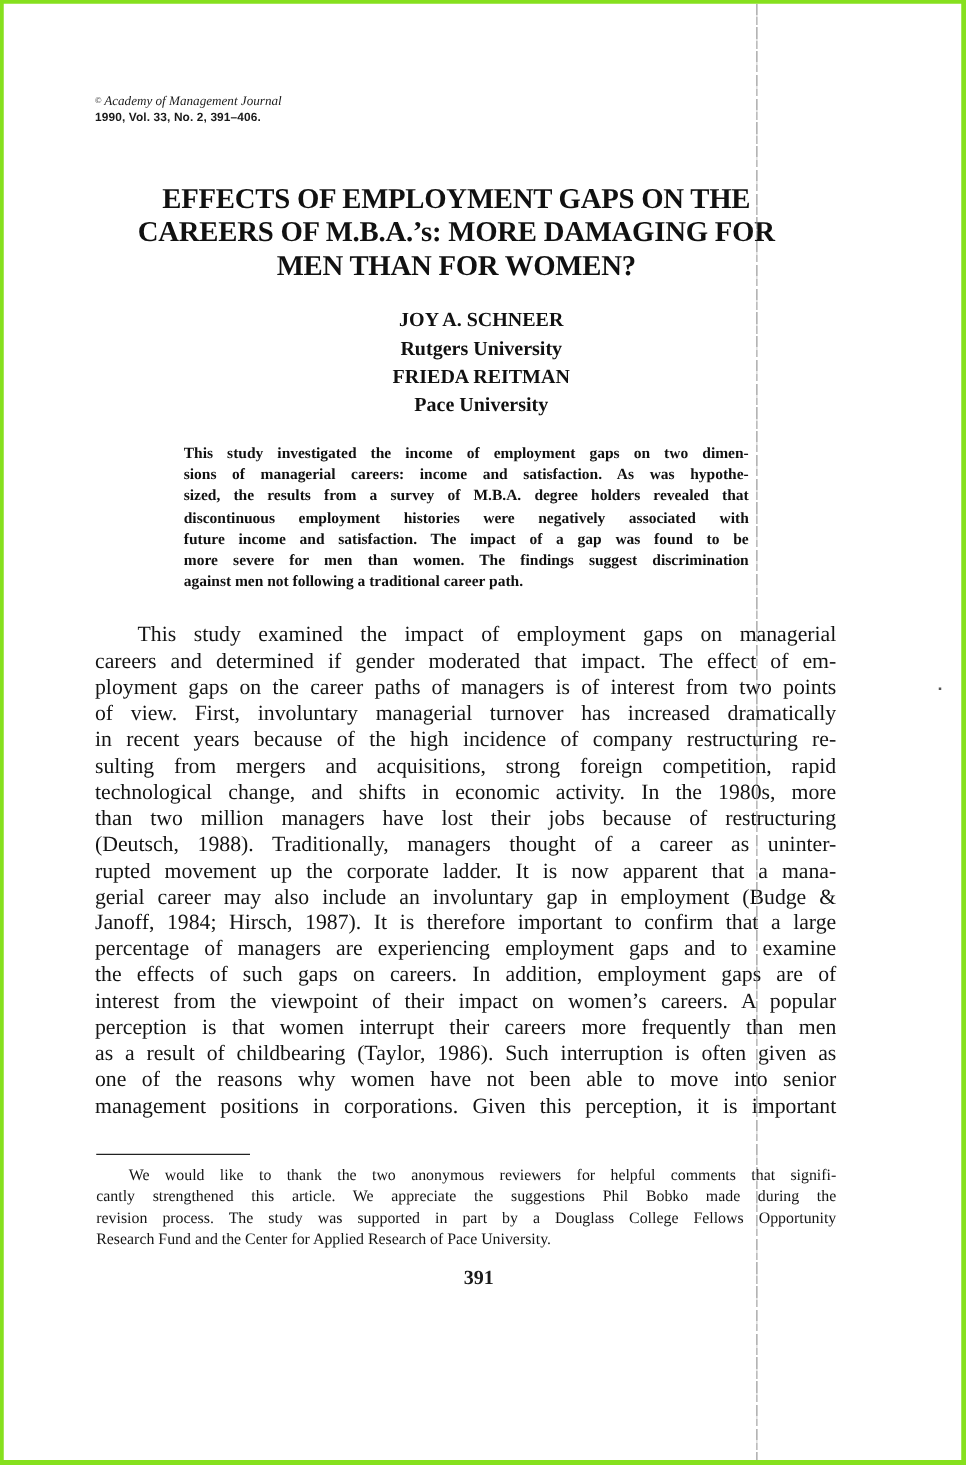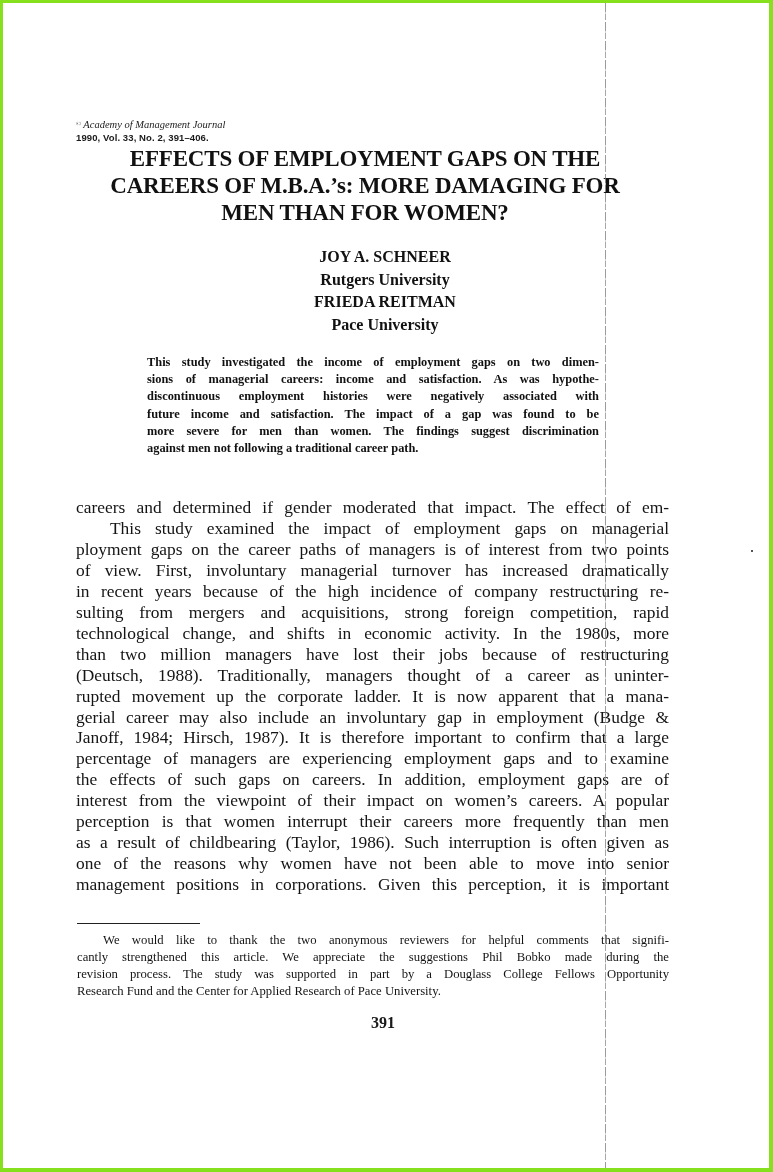--- a/index.html
+++ b/index.html
@@ -44,21 +44,20 @@
       background: #555;
     }
     .journal {
       position: absolute;
       left: 76px;
       top: 74px;
       font-family: "Liberation Serif", serif;
       font-size: 10.5px;
       line-height: 13px;
       color: #1a1a1a;
-      margin-top: 44px;
     }
     .journal .jname { font-style: italic; }
     .journal .jcopy { font-size: 7px; vertical-align: 2px; margin-right: 2px; }
     .journal .jvol { font-weight: bold; font-family: "Liberation Sans", sans-serif; font-size: 9.5px; letter-spacing: 0.1px; }
 
     .title {
       position: absolute;
       left: 65px;
       top: 145px;
       width: 600px;
@@ -180,29 +179,30 @@
 <div class="authors">
   <div>JOY A. SCHNEER</div>
   <div>Rutgers University</div>
   <div>FRIEDA REITMAN</div>
   <div>Pace University</div>
 </div>
 
 <div class="abstract">
   <span class="line">This study investigated the income of employment gaps on two dimen-</span>
   <span class="line">sions of managerial careers: income and satisfaction. As was hypothe-</span>
+  <span class="line">sized, the results from a survey of M.B.A. degree holders revealed that</span>
   <span class="line">discontinuous employment histories were negatively associated with</span>
   <span class="line">future income and satisfaction. The impact of a gap was found to be</span>
   <span class="line">more severe for men than women. The findings suggest discrimination</span>
   <span class="line last">against men not following a traditional career path.</span>
 </div>
 
 <div class="body-text">
+  <span class="line indent">This study examined the impact of employment gaps on managerial</span>
   <span class="line">careers and determined if gender moderated that impact. The effect of em-</span>
-  <span class="line indent">This study examined the impact of employment gaps on managerial</span>
   <span class="line">ployment gaps on the career paths of managers is of interest from two points</span>
   <span class="line">of view. First, involuntary managerial turnover has increased dramatically</span>
   <span class="line">in recent years because of the high incidence of company restructuring re-</span>
   <span class="line">sulting from mergers and acquisitions, strong foreign competition, rapid</span>
   <span class="line">technological change, and shifts in economic activity. In the 1980s, more</span>
   <span class="line">than two million managers have lost their jobs because of restructuring</span>
   <span class="line">(Deutsch, 1988). Traditionally, managers thought of a career as uninter-</span>
   <span class="line">rupted movement up the corporate ladder. It is now apparent that a mana-</span>
   <span class="line">gerial career may also include an involuntary gap in employment (Budge &amp;</span>
   <span class="line">Janoff, 1984; Hirsch, 1987). It is therefore important to confirm that a large</span>

